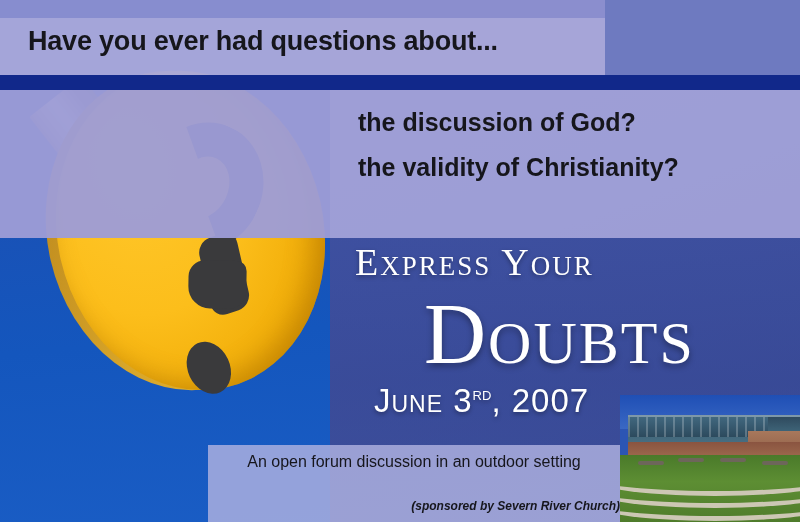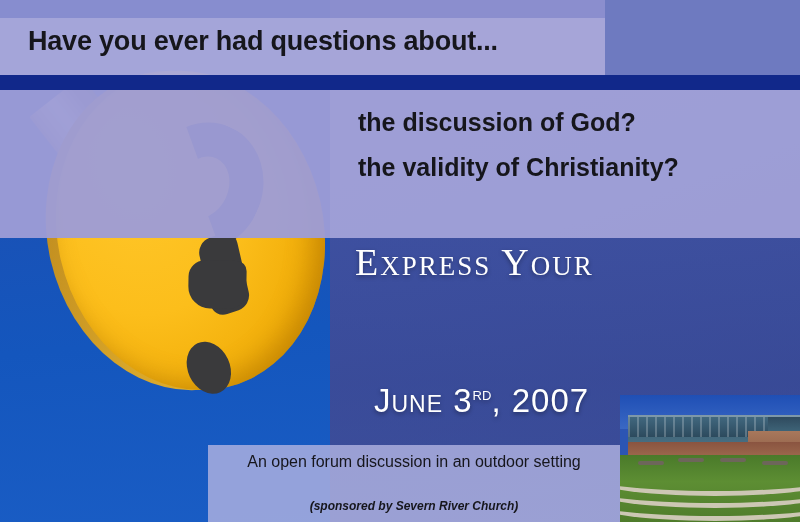--- a/index.html
+++ b/index.html
@@ -300,21 +300,21 @@
     font-size: 16px;
     color: #16161c;
     white-space: nowrap;
   }
   .desc-l1 { top: 8px; }
   .desc-l2 { top: 30px; }
   .desc-l3 {
     position: absolute;
     left: 0; top: 54px;
     width: 412px;
-    text-align: center;
+    text-align: right;
     font-size: 12px;
     font-style: italic;
     font-weight: bold;
     color: #16161c;
     white-space: nowrap;
   }
 </style>
 </head>
 <body>
 
@@ -345,20 +345,21 @@
 
   <div class="header-plate"></div>
   <div class="header-text">Have you ever had questions about...</div>
 
   <div class="questions">
     <div class="q-line">the discussion of God?</div>
     <div class="q-line">the validity of Christianity?</div>
   </div>
 
   <div class="headline1">Express Your</div>
+  <div class="headline2">Doubts</div>
 
   <div class="date-line"><span>June 3</span><sup>rd</sup><span>, 2007</span></div>
 
   <div class="photo">
     <div class="ph-sky"></div>
     <div class="ph-building"></div>
     <div class="ph-glass"></div>
     <div class="ph-brick2"></div>
     <div class="ph-brick"></div>
     <div class="ph-grass"></div>

